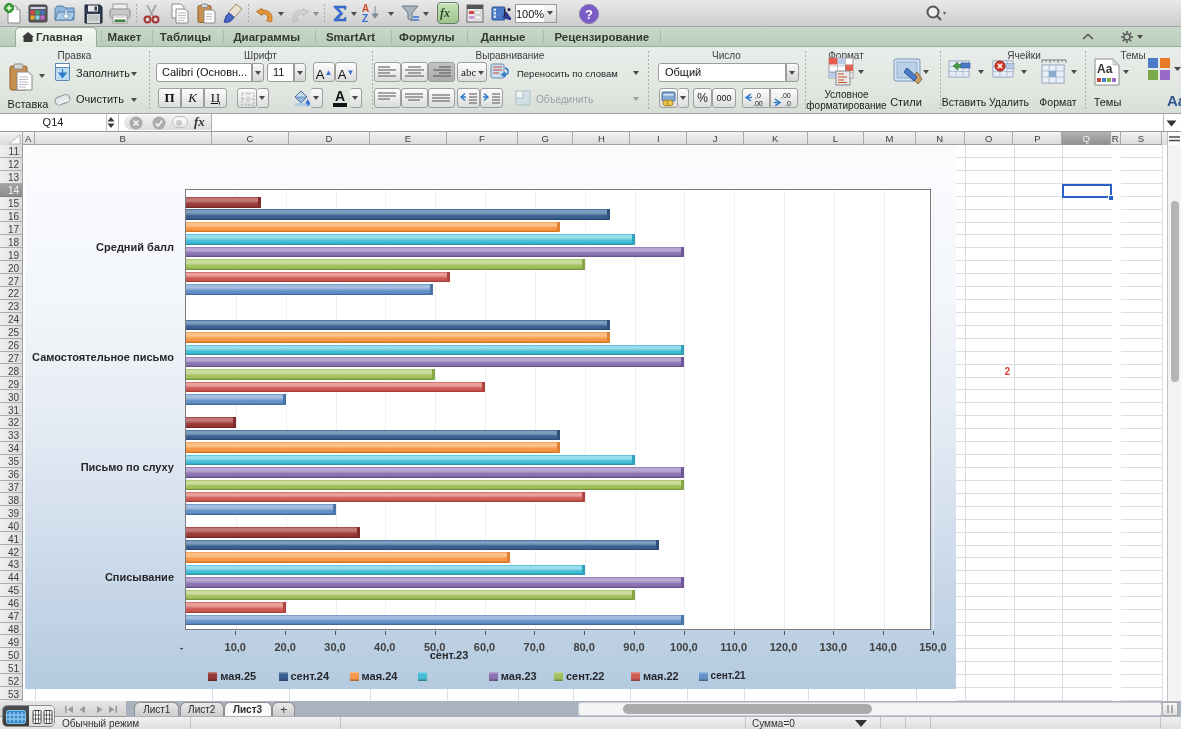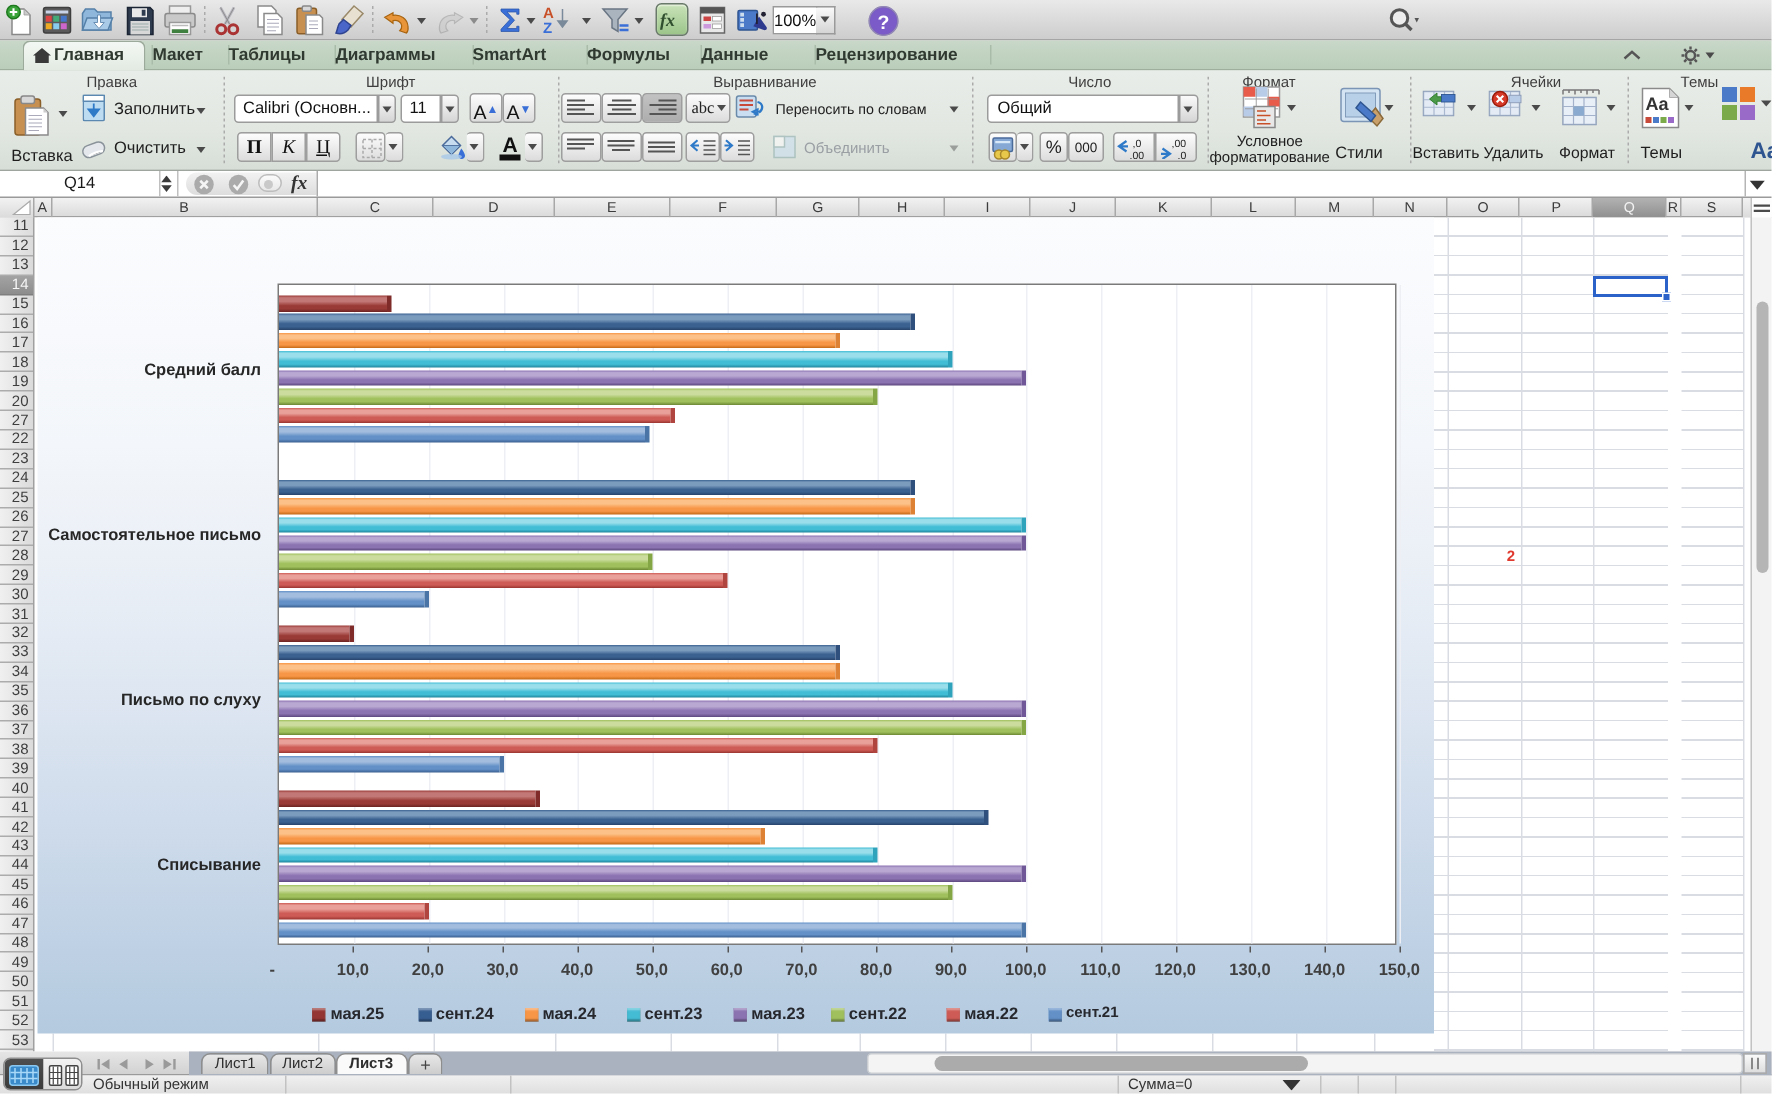--- a/index.html
+++ b/index.html
@@ -6,21 +6,21 @@
 #root{position:absolute;left:0;top:0;width:1181px;height:729px;}
 .abs{position:absolute;}
 .xl{position:absolute;top:496px;width:48px;text-align:center;font-size:11px;font-weight:bold;color:#404040;}
 .rh{height:12.92px;border-bottom:1px solid #ACACAC;color:#3E3E3E;font-size:10px;display:flex;align-items:center;justify-content:flex-end;padding-right:3px;}
 .rh span{transform:translateY(0.5px);}
 .chd{position:absolute;top:0;height:13px;text-align:center;font-size:9.5px;color:#3C3C3C;line-height:13.5px;border-right:1px solid #A8A8A8;}
 .btn{position:absolute;background:linear-gradient(to bottom,#FDFDFD,#DCDCDC);border:1px solid #9E9E9E;border-radius:3px;}
 .grpl{position:absolute;top:3px;width:100%;text-align:center;font-size:10px;color:#3E3E3E;}
 .sep{position:absolute;top:4px;bottom:4px;width:1px;background-image:linear-gradient(to bottom,#ABABAB 50%,transparent 50%);background-size:1px 4px;}
 .tsep{position:absolute;top:3px;bottom:3px;width:1px;background:#A9BCA9;}
-.tb{position:absolute;top:0;height:20px;font-size:11.5px;font-weight:bold;color:#303A30;text-align:left;line-height:20px;}
+.tb{position:absolute;top:0;height:20px;font-size:11.5px;font-weight:bold;color:#303A30;text-align:center;line-height:20px;}
 .ico{position:absolute;top:3px;}
 .dar{display:inline-block;width:0;height:0;border-left:3.5px solid transparent;border-right:3.5px solid transparent;border-top:4px solid #4A4A4A;}
 .shtab{position:absolute;top:1.5px;height:14px;border:1px solid #8E8E8E;border-bottom:none;border-radius:6px 6px 0 0;background:linear-gradient(to bottom,#E8E8E8,#CDCDCD);font-size:10px;color:#2E2E2E;text-align:center;line-height:14px;}
 </style></head><body>
 <div id="root">
 
 <div class="abs" style="left:0;top:0;width:1181px;height:27px;background:linear-gradient(to bottom,#E9E9E9,#CDCDCD);border-bottom:1px solid #A5A5A5;">
 
  <svg class="ico" style="left:4px" width="18" height="21">
         <path d="M4 3h8l4 4v13H4z" fill="#fff" stroke="#888"></path>
@@ -700,21 +700,21 @@
   <div class="abs" style="right:782px;top:206px;font-size:11px;font-weight:bold;color:#262626;white-space:nowrap;">Самостоятельное письмо</div>
   <div class="abs" style="right:782px;top:316px;font-size:11px;font-weight:bold;color:#262626;white-space:nowrap;">Письмо по слуху</div>
   <div class="abs" style="right:782px;top:426px;font-size:11px;font-weight:bold;color:#262626;white-space:nowrap;">Списывание</div>
   <div style="position:absolute;left:183.8px;top:527px;width:9px;height:9px;background:linear-gradient(135deg,#943634 0%,#943634 100%);box-shadow:inset 0 1.5px 1px rgba(255,255,255,.35), inset 0 -1.5px 1px rgba(0,0,0,.3);"></div>
       <div style="position:absolute;left:195.8px;top:525px;font-weight:bold;font-size:11px;color:#26282E;">мая.25</div>
 <div style="position:absolute;left:254.0px;top:527px;width:9px;height:9px;background:linear-gradient(135deg,#375E91 0%,#375E91 100%);box-shadow:inset 0 1.5px 1px rgba(255,255,255,.35), inset 0 -1.5px 1px rgba(0,0,0,.3);"></div>
       <div style="position:absolute;left:266.0px;top:525px;font-weight:bold;font-size:11px;color:#26282E;">сент.24</div>
 <div style="position:absolute;left:325.1px;top:527px;width:9px;height:9px;background:linear-gradient(135deg,#F79646 0%,#F79646 100%);box-shadow:inset 0 1.5px 1px rgba(255,255,255,.35), inset 0 -1.5px 1px rgba(0,0,0,.3);"></div>
       <div style="position:absolute;left:337.1px;top:525px;font-weight:bold;font-size:11px;color:#26282E;">мая.24</div>
 <div style="position:absolute;left:393.2px;top:527px;width:9px;height:9px;background:linear-gradient(135deg,#44BCD4 0%,#44BCD4 100%);box-shadow:inset 0 1.5px 1px rgba(255,255,255,.35), inset 0 -1.5px 1px rgba(0,0,0,.3);"></div>
-      <div style="position:absolute;left:405.2px;top:525px;font-weight:bold;font-size:11px;color:#26282E;">сент.23</div>
+      <div style="position:absolute;left:405.2px;top:504px;font-weight:bold;font-size:11px;color:#26282E;">сент.23</div>
 <div style="position:absolute;left:464.3px;top:527px;width:9px;height:9px;background:linear-gradient(135deg,#8B72B1 0%,#8B72B1 100%);box-shadow:inset 0 1.5px 1px rgba(255,255,255,.35), inset 0 -1.5px 1px rgba(0,0,0,.3);"></div>
       <div style="position:absolute;left:476.3px;top:525px;font-weight:bold;font-size:11px;color:#26282E;">мая.23</div>
 <div style="position:absolute;left:529.4px;top:527px;width:9px;height:9px;background:linear-gradient(135deg,#9FC05C 0%,#9FC05C 100%);box-shadow:inset 0 1.5px 1px rgba(255,255,255,.35), inset 0 -1.5px 1px rgba(0,0,0,.3);"></div>
       <div style="position:absolute;left:541.4px;top:525px;font-weight:bold;font-size:11px;color:#26282E;">сент.22</div>
 <div style="position:absolute;left:606.4px;top:527px;width:9px;height:9px;background:linear-gradient(135deg,#CE5B55 0%,#CE5B55 100%);box-shadow:inset 0 1.5px 1px rgba(255,255,255,.35), inset 0 -1.5px 1px rgba(0,0,0,.3);"></div>
       <div style="position:absolute;left:618.4px;top:525px;font-weight:bold;font-size:11px;color:#26282E;">мая.22</div>
 <div style="position:absolute;left:674.1px;top:527px;width:9px;height:9px;background:linear-gradient(135deg,#6290C7 0%,#6290C7 100%);box-shadow:inset 0 1.5px 1px rgba(255,255,255,.35), inset 0 -1.5px 1px rgba(0,0,0,.3);"></div>
       <div style="position:absolute;left:686.1px;top:525px;font-weight:bold;font-size:10px;color:#26282E;">сент.21</div>
 </div>
 

